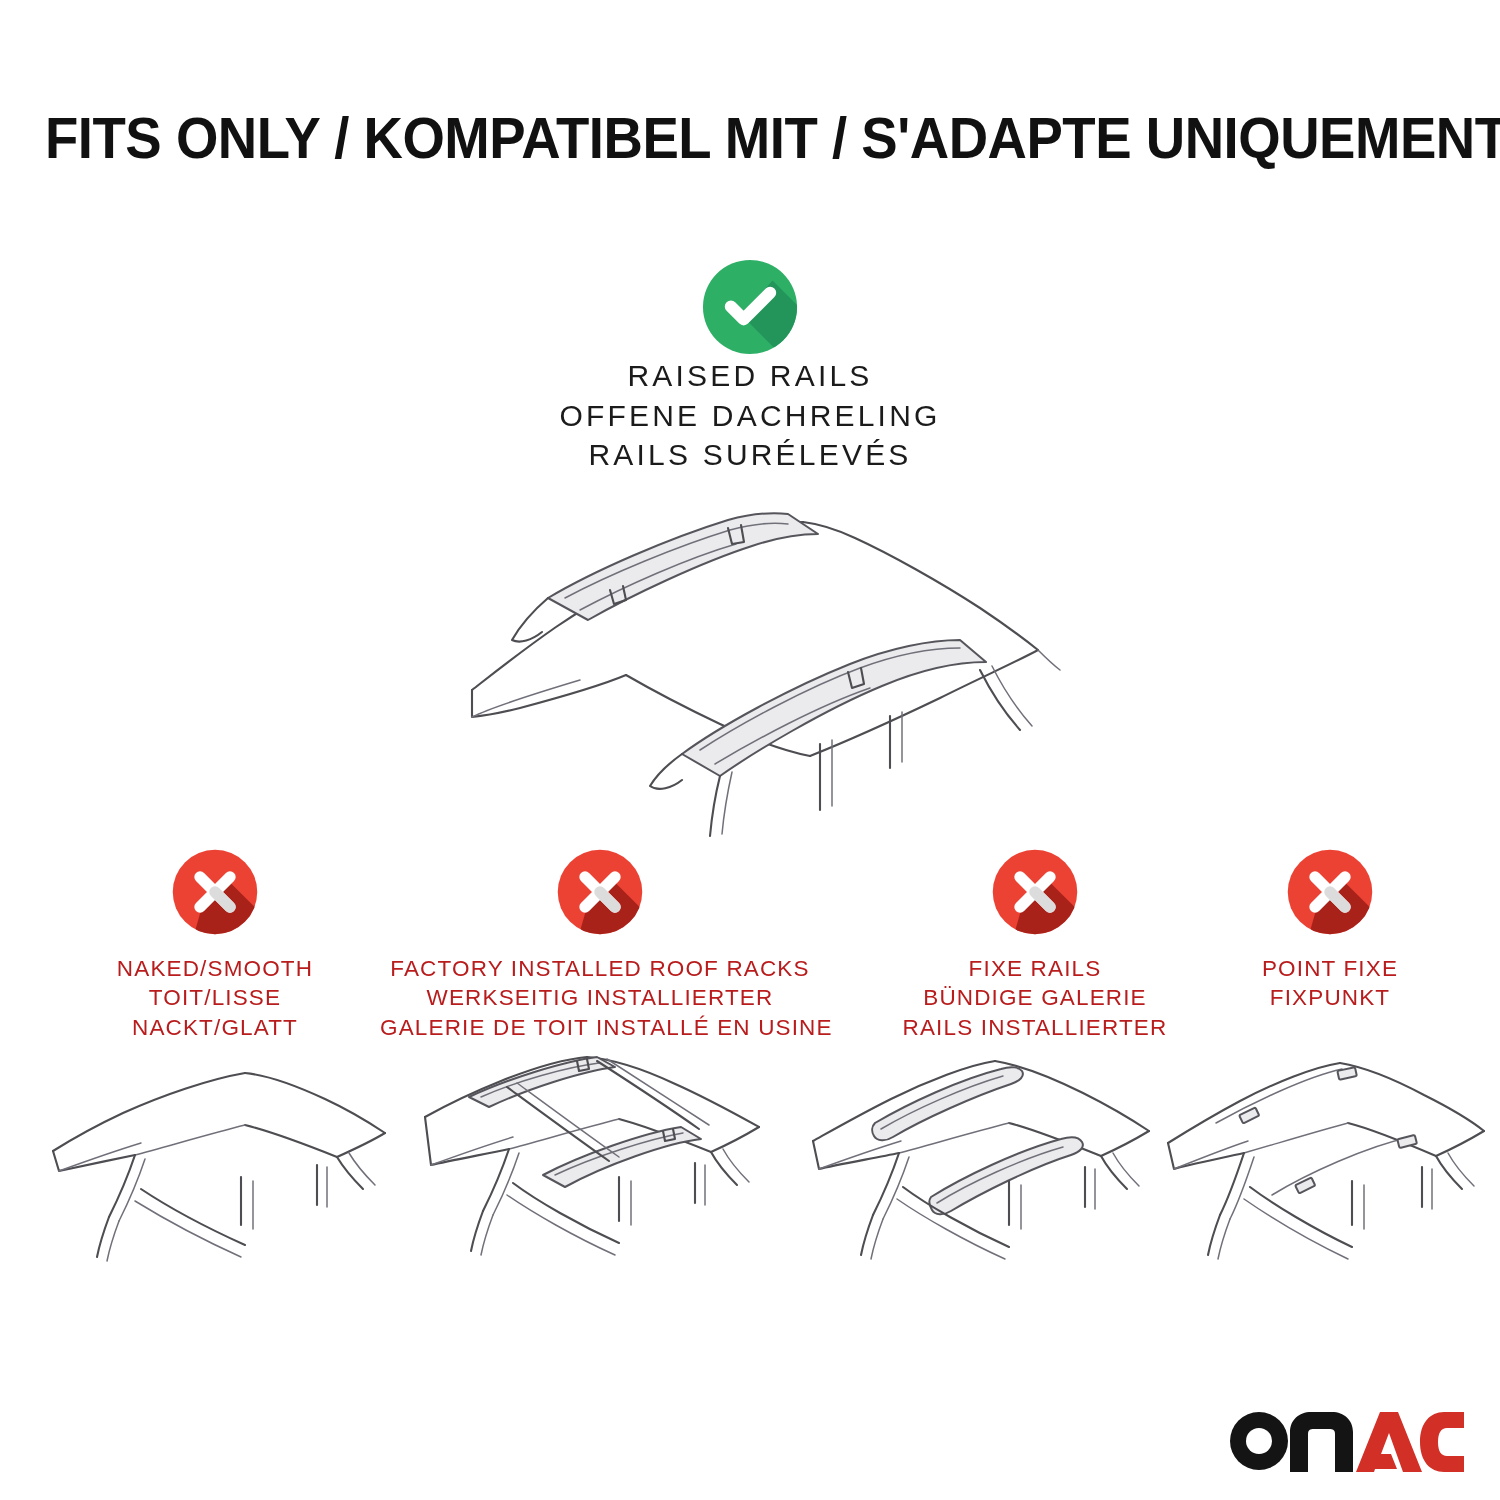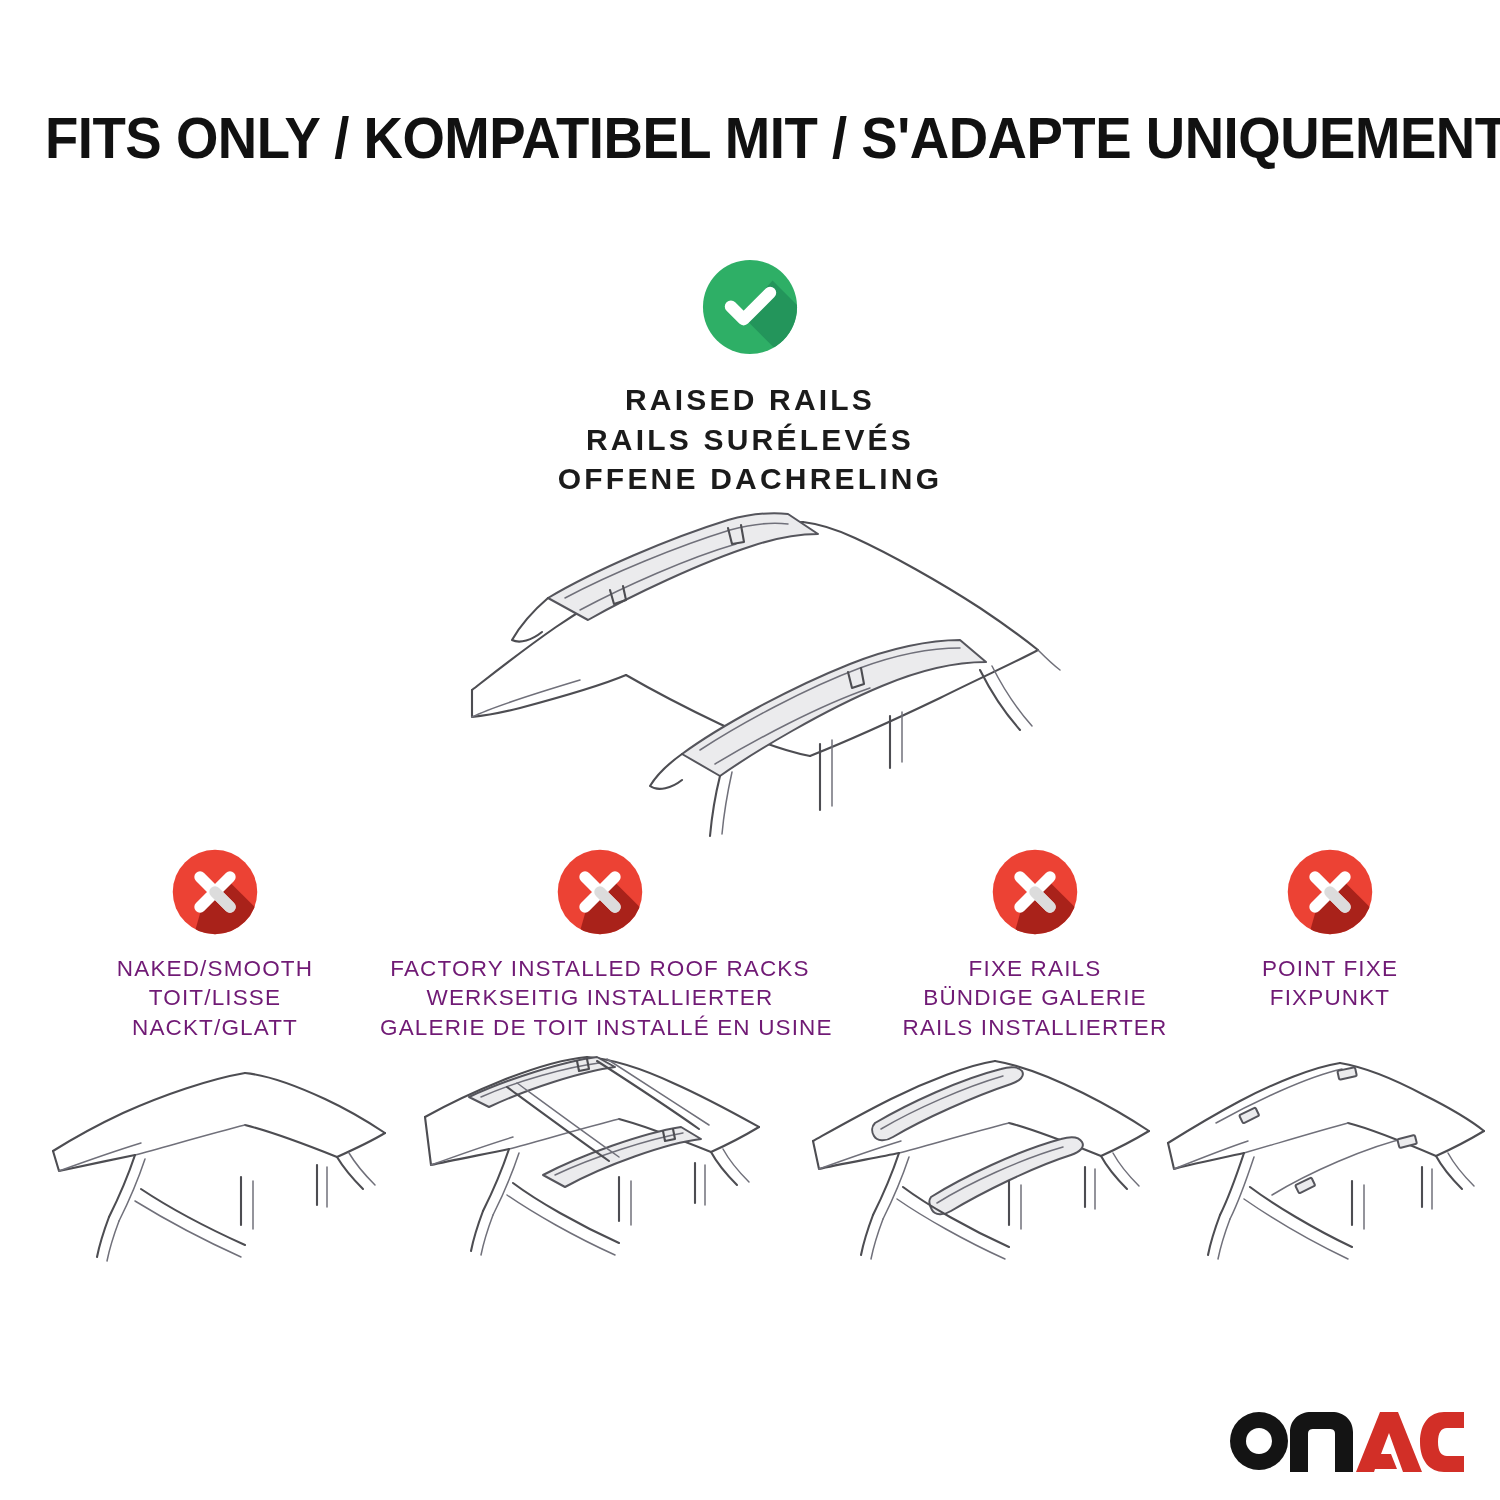--- a/index.html
+++ b/index.html
@@ -41,26 +41,25 @@
     width: 1500px;
     text-align: center;
   }
   .icon-ok {
     width: 98px;
     height: 98px;
     display: inline-block;
     vertical-align: top;
   }
   .ok-caption {
-    margin-top: 24px;
     font-size: 30px;
     line-height: 1.32;
     letter-spacing: 3.2px;
     color: #1b1b1b;
-    font-weight: 700;
+    font-weight: 400;
   }
   .ok-caption div { white-space: nowrap; }
 
   
   .hero-illu {
     position: absolute;
     left: 420px;
     top: 500px;
     width: 690px;
     height: 340px;
@@ -82,21 +81,21 @@
   .icon-bad {
     width: 88px;
     height: 88px;
     display: inline-block;
   }
   .bad-caption {
     margin-top: 14px;
     font-size: 22.5px;
     line-height: 1.30;
     letter-spacing: 1.15px;
-    color: #701a75;
+    color: #b91c1c;
     font-weight: 400;
   }
   .bad-caption div { white-space: nowrap; }
 
   
   .bad-illu {
     position: absolute;
     top: 1055px;
     height: 235px;
   }
@@ -133,22 +132,22 @@
 
         <path d="M41.5 58.5 L33 50 L60 77 L100 117 L100 50 L73 23 Z" fill="#23935a" opacity="0.92"></path>
       </g>
 
       <path d="M30.5 49.5 L43.5 62.5 L70.5 35.5" fill="none" stroke="#ffffff" stroke-width="12.5" stroke-linecap="round" stroke-linejoin="round"></path>
     </svg>
   </span>
 
   <div class="ok-caption">
     <div>RAISED RAILS</div>
+    <div>OFFENE DACHRELING</div>
     <div>RAILS SURÉLEVÉS</div>
-    <div>OFFENE DACHRELING</div>
   </div>
 </div>
 
 <div class="hero-illu">
   <svg viewBox="0 0 690 340" width="690" height="340">
 
     <path class="ln" d="M52 190 C70 176 100 152 136 127 C180 97 245 62 300 40 C330 28 360 22 383 22"></path>
     <path class="ln" d="M383 22 C400 24 418 30 435 38 C470 54 520 82 560 108 C590 128 608 142 618 150"></path>
     <path class="ln" d="M618 150 C600 160 560 178 520 198 C470 222 420 244 390 256"></path>
     <path class="ln" d="M390 256 C360 250 330 238 300 224 C260 205 225 186 206 175"></path>

